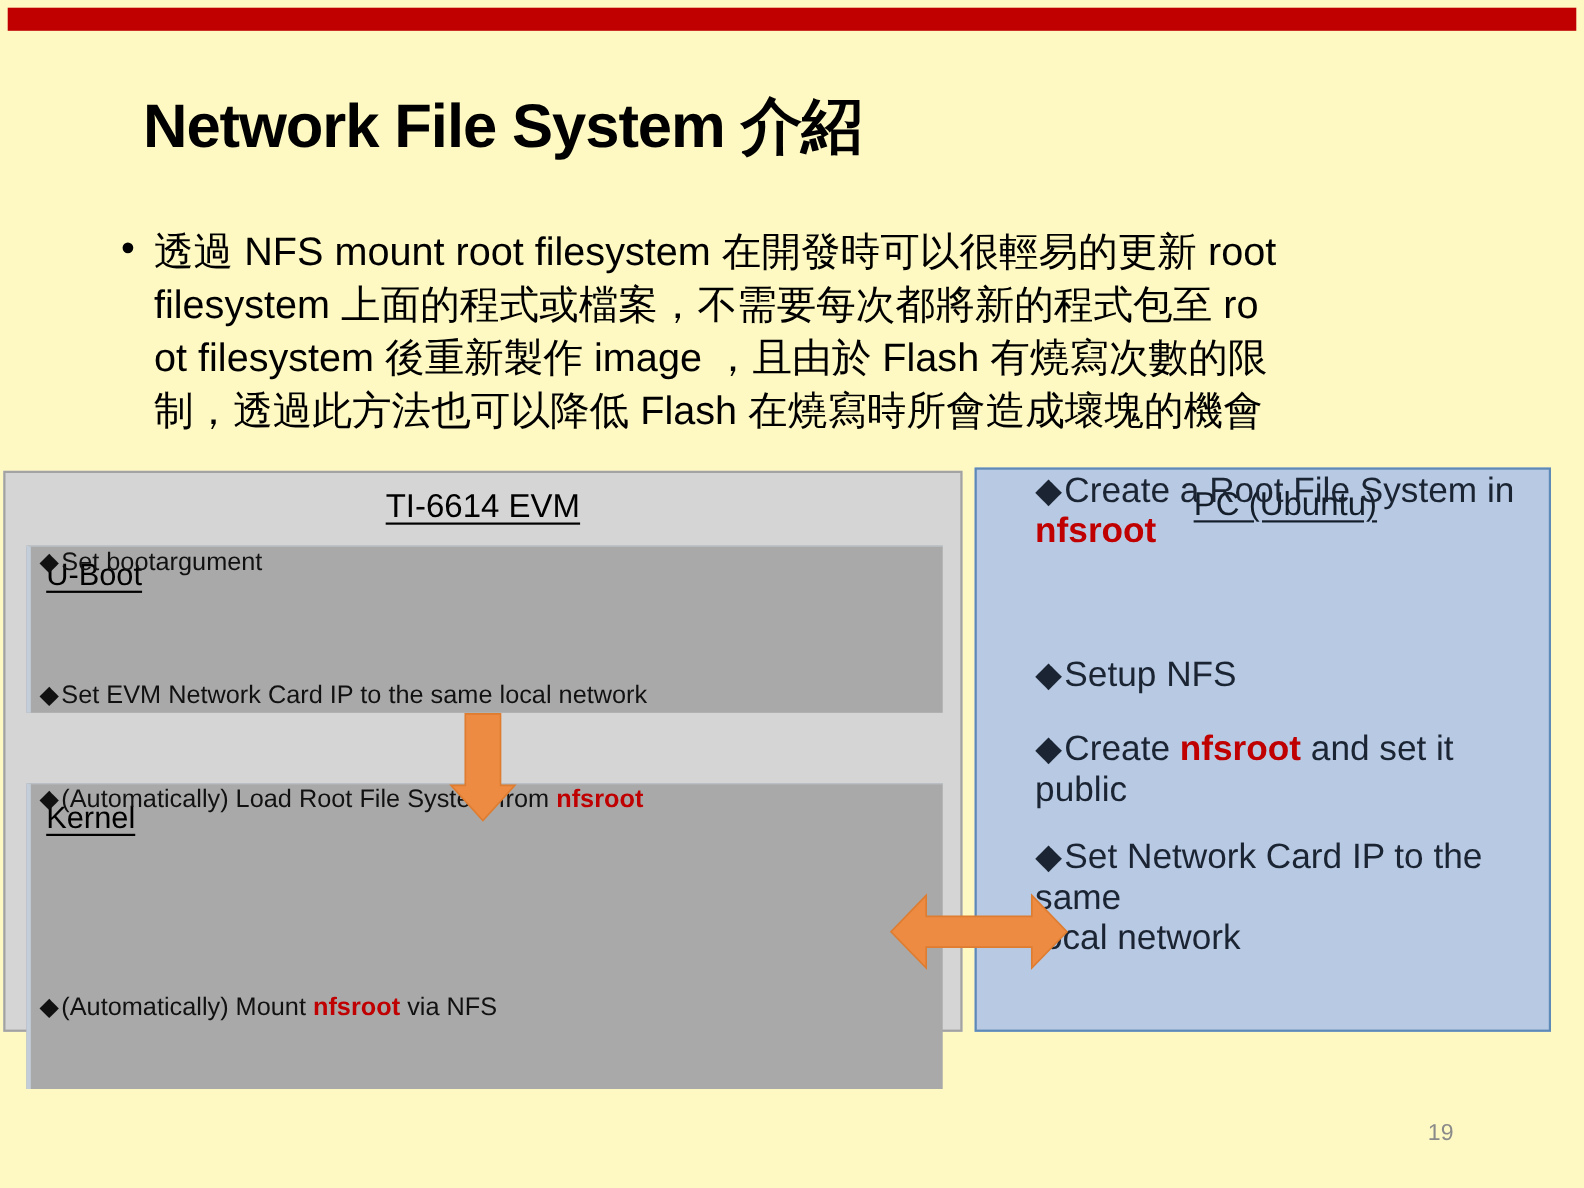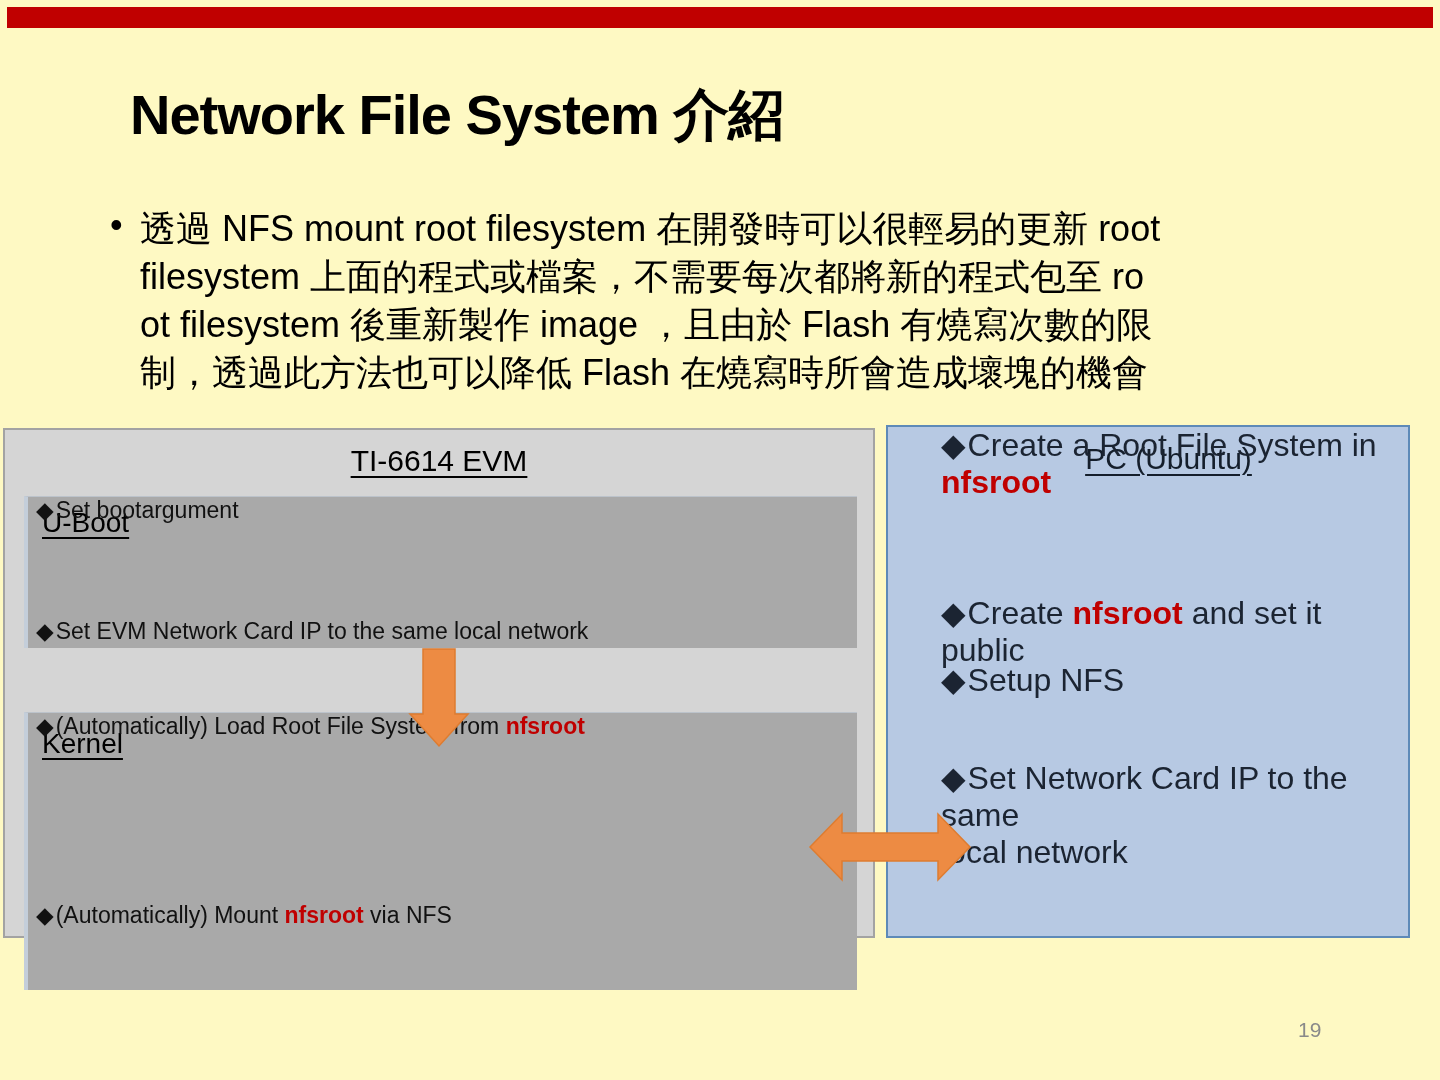--- a/index.html
+++ b/index.html
@@ -104,22 +104,22 @@
       <div class="inner-title">Kernel</div>
 
     <div class="bullet-item"><span class="diamond">◆</span><span>(Automatically) Mount </span><span class="red">nfsroot</span><span> via NFS</span></div>
         <div class="bullet-item"><span class="diamond">◆</span><span>(Automatically) Load Root File System from </span><span class="red">nfsroot</span></div>
       </div>
   </div>
 
   <div class="pc-box">
     <div class="box-title">PC (Ubuntu)</div>
 
-  <div class="bullet-item"><span class="diamond">◆</span><span>Create </span><span class="red">nfsroot</span><span> and set it public</span></div>
-      <div class="bullet-item"><span class="diamond">◆</span><span>Setup NFS</span></div>
+  <div class="bullet-item"><span class="diamond">◆</span><span>Setup NFS</span></div>
+      <div class="bullet-item"><span class="diamond">◆</span><span>Create </span><span class="red">nfsroot</span><span> and set it public</span></div>
       <div class="bullet-item"><span class="diamond">◆</span><span>Set Network Card IP to the same
 local network</span></div>
       <div class="bullet-item"><span class="diamond">◆</span><span>Create a Root File System in </span><span class="red">nfsroot</span></div>
     </div>
 
   <svg class="arrow-svg" viewBox="0 0 1440 1080">
     <polygon points="423,649 455,649 455,714 468,714 439,746 410,714 423,714" stroke="#DE7C30" stroke-width="1.5" fill="#ED8B43"></polygon>
     <polygon points="810,847 842,814 842,833 938,833 938,814 970,847 938,880 938,861 842,861 842,880" stroke="#DE7C30" stroke-width="1.5" fill="#ED8B43"></polygon>
   </svg>
 

